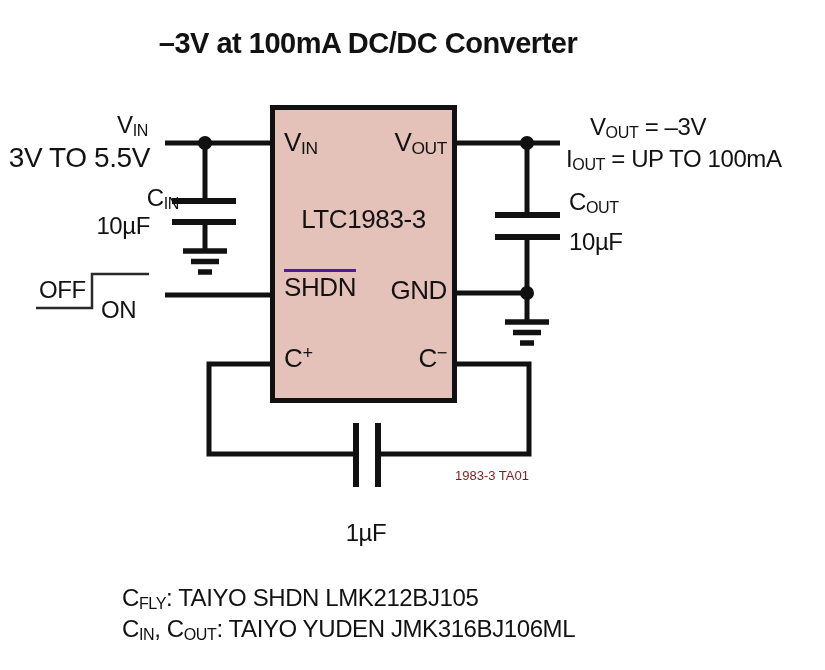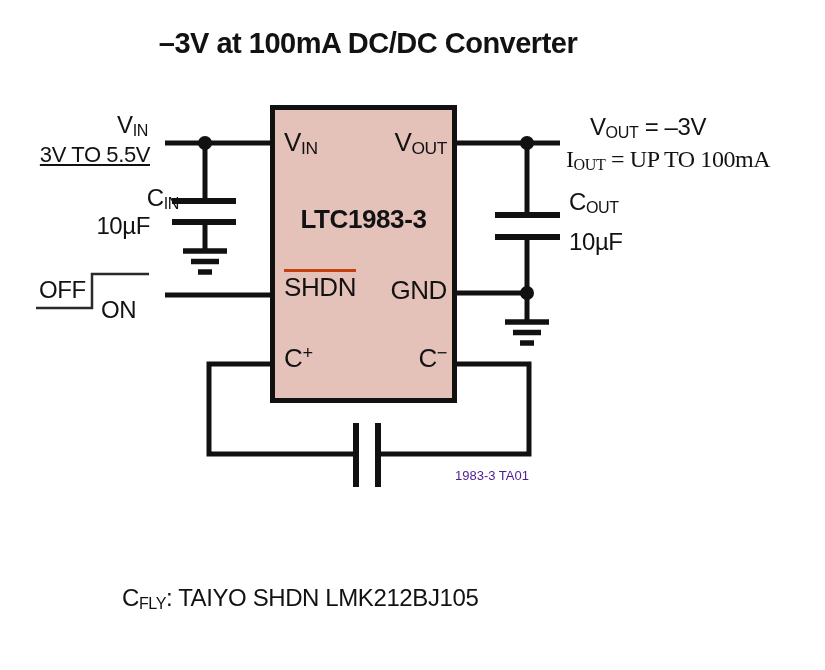--- a/index.html
+++ b/index.html
@@ -11,26 +11,26 @@
   svg.schem { position:absolute; left:0; top:0; }
   .lbl {
     position:absolute; font-size:24px; line-height:1; white-space:nowrap;
     letter-spacing:-0.4px; color:#121212;
   }
   .title {
     position:absolute; left:68px; top:27px; width:600px; text-align:center;
     font-size:29px; font-weight:bold; letter-spacing:-0.5px; white-space:nowrap;
   }
   .pin { font-size:26px; }
-  .range { font-size:22px;text-decoration:underline; }
-  .small { font-size:13px; letter-spacing:0; color:#4c1d95; }
+  .range { font-size:28px; }
+  .small { font-size:13px; letter-spacing:0; color:#7f1d1d; }
   .ctr { text-align:center; }
   .sb { font-size:67%; vertical-align:-0.2em; }
   .sp { font-size:70%; vertical-align:0.42em; }
-  .ovl { display:inline-block; border-top:3px solid #c2410c; padding-top:2px; line-height:1; }
+  .ovl { display:inline-block; border-top:3px solid #4c1d95; padding-top:2px; line-height:1; }
 </style>
 </head>
 <body>
 
 <div class="canvas">
 
   <div class="title">–3V at 100mA DC/DC Converter</div>
 
   <svg class="schem" width="825" height="670" viewBox="0 0 825 670">
 
@@ -82,30 +82,32 @@
   </svg>
 
   <div class="lbl" style="right:677px; top:113px;"><span>V</span><span class="sb">IN</span></div>
   <div class="lbl range" style="right:675px; top:144px;">3V TO 5.5V</div>
   <div class="lbl" style="right:646px; top:186px;"><span>C</span><span class="sb">IN</span></div>
   <div class="lbl" style="right:675px; top:214px;">10µF</div>
   <div class="lbl" style="left:39px; top:278px;">OFF</div>
   <div class="lbl" style="left:101px; top:278px;margin-top:20px;">ON</div>
 
   <div class="lbl" style="left:590px; top:115px;"><span>V</span><span class="sb">OUT</span><span> = –3V</span></div>
-  <div class="lbl" style="left:566px; top:147px;font-family:Liberation Serif, serif;"><span>I</span><span class="sb">OUT</span><span> = UP TO 100mA</span></div>
+  <div class="lbl" style="left:566px; top:147px;"><span>I</span><span class="sb">OUT</span><span> = UP TO 100mA</span></div>
   <div class="lbl" style="left:569px; top:190px;"><span>C</span><span class="sb">OUT</span></div>
   <div class="lbl" style="left:569px; top:230px;">10µF</div>
 
   <div class="lbl pin" style="left:284px; top:129px;"><span>V</span><span class="sb">IN</span></div>
   <div class="lbl pin" style="right:378px; top:129px;"><span>V</span><span class="sb">OUT</span></div>
-  <div class="lbl pin ctr" style="left:272px; top:206px; width:183px;font-weight:bold;">LTC1983-3</div>
+  <div class="lbl pin ctr" style="left:272px; top:206px; width:183px;">LTC1983-3</div>
   <div class="lbl pin" style="left:284px; top:269px;"><span class="ovl">SHDN</span></div>
   <div class="lbl pin" style="right:378px; top:277px;">GND</div>
   <div class="lbl pin" style="left:284px; top:344px;"><span>C</span><span class="sp">+</span></div>
   <div class="lbl pin" style="right:378px; top:344px;"><span>C</span><span class="sp">−</span></div>
 
+  <div class="lbl ctr" style="left:306px; top:521px; width:120px;">1µF</div>
 
   <div class="lbl small" style="left:455px; top:469px;">1983-3 TA01</div>
 
   <div class="lbl" style="left:122px; top:586px;"><span>C</span><span class="sb">FLY</span><span>: TAIYO SHDN LMK212BJ105</span></div>
+  <div class="lbl" style="left:122px; top:617px;"><span>C</span><span class="sb">IN</span><span>, </span><span>C</span><span class="sb">OUT</span><span>: TAIYO YUDEN JMK316BJ106ML</span></div>
 
 </div>
 
 </body></html>

